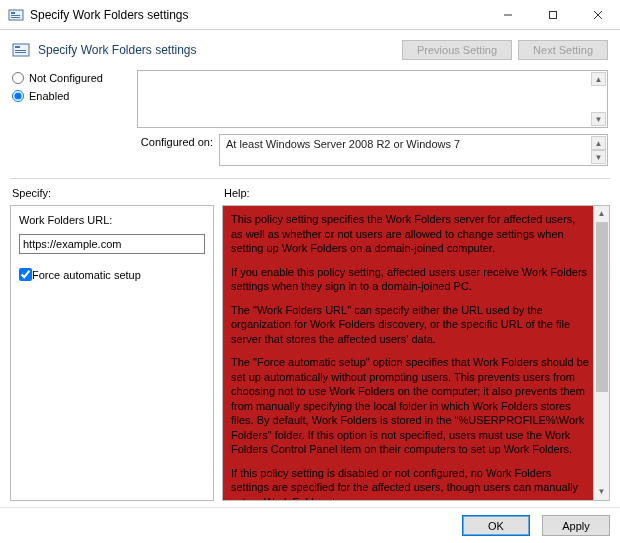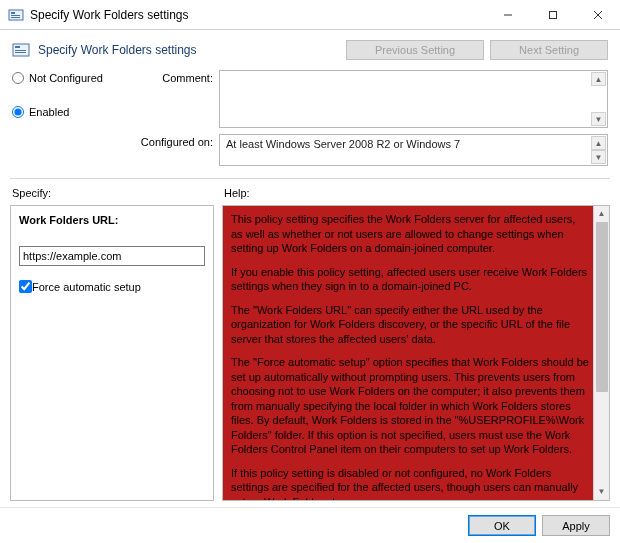--- a/index.html
+++ b/index.html
@@ -49,34 +49,34 @@
     .header-row .htitle {
       font-size: 12px;
       color: #1a3d6d;
       flex: 1;
     }
     .header-row .navbtn {
       background: #e1e1e1;
       border: 1px solid #c0c0c0;
       color: #a0a0a0;
       font-size: 11px;
-      padding: 3px 28px;
+      padding: 3px 14px;
       margin-left: 6px;
       min-width: 86px;
       text-align:center;
     }
     .config-row {
       display: flex;
       padding: 2px 12px;
     }
     .radios {
       width: 125px;
       display: flex;
       flex-direction: column;
-      gap: 22px;
+      gap: 6px;
       padding-top: 2px;
     }
     .radio-item {
       display: flex;
       align-items: center;
       gap: 5px;
       font-size: 11px;
     }
     .radio-item input { width:12px; height:12px; }
     .right-cols {
@@ -138,22 +138,21 @@
     }
     .options-panel {
       width: 204px;
       border: 1px solid #bcbcbc;
       padding: 8px 8px;
       background:#fff;
       font-size:11px;
     }
     .options-panel label.lbl {
       display:block;
-      margin-bottom: 20px;
-      font-weight: bold;
+      margin-bottom: 8px;
     }
     .url-input {
       width: 100%;
       border: 1px solid #7a7a7a;
       padding: 2px 3px;
       font-size: 11px;
       height: 20px;
       margin-bottom: 14px;
     }
     .checkrow { display:flex; align-items:center; }
@@ -183,21 +182,21 @@
     .help-scroll .thumb {
       position:absolute; top:16px; left:2px;
       width:12px; height:170px;
       background:#c2c2c2;
       border-radius:1px;
     }
     .button-row {
       display:flex;
       justify-content:flex-end;
       padding: 7px 10px;
-      gap:6px;
+      gap:12px;
       border-top:1px solid #e6e6e6;
     }
     .dlg-btn {
       min-width: 68px;
       height: 21px;
       border: 1px solid #adadad;
       background:#e1e1e1;
       font-size:11px;
       display:flex; align-items:center; justify-content:center;
     }
@@ -260,21 +259,20 @@
       <input type="radio" name="st" style="">
       <span>Not Configured</span>
     </label>
     <label class="radio-item">
       <input type="radio" name="st" checked="" style="">
       <span>Enabled</span>
     </label>
   </div>
   <div class="right-cols">
     <div class="comment-row">
-      <div class="rowlabel">Comment:</div>
       <div class="comment-box">
         <span></span>
         <div class="scroll-arrow-top">▲</div>
         <div class="scroll-arrow-bot">▼</div>
       </div>
     </div>
     <div class="supported-row">
       <div class="rowlabel">Configured on:</div>
       <div class="supported-box">
         <span>At least Windows Server 2008 R2 or Windows 7</span>

